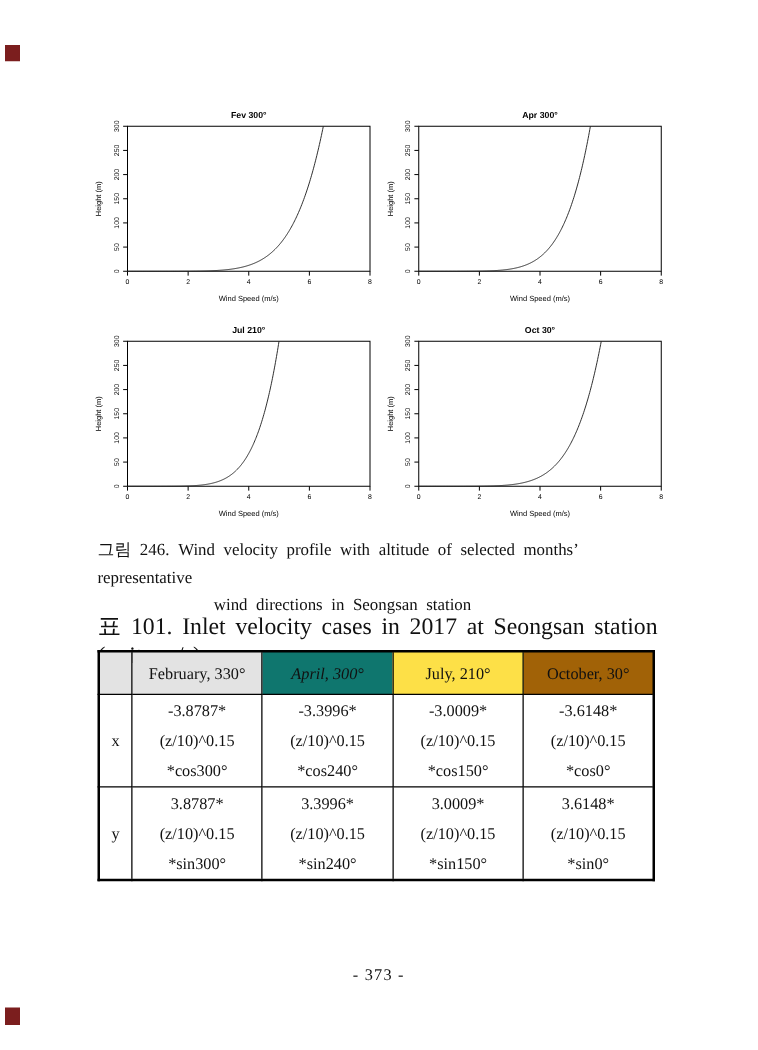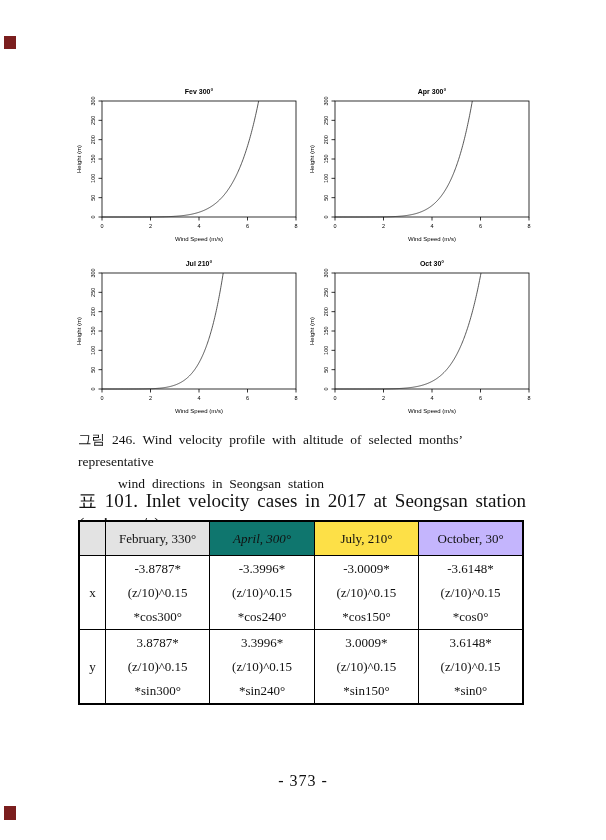--- a/index.html
+++ b/index.html
@@ -16,37 +16,37 @@
   .chart { position:absolute; width:232px; height:172px; }
   .chart.c0 { left:72px;  top:84px;  }
   .chart.c1 { left:305px; top:84px;  }
   .chart.c2 { left:72px;  top:256px; }
   .chart.c3 { left:305px; top:256px; }
   .chart svg { display:block; }
 
   .caption { position:absolute; left:78px; top:429px; width:456px;
     font-size:13.5px; line-height:22px; word-spacing:3.5px; }
   .cap-prefix { margin-right:7px; }
-  .cap-line2 { margin-left:40px; }
+  .cap-line2 { margin-left:93px; }
 
   .table-title { position:absolute; left:78px; top:488px; width:470px;
     font-size:19px; word-spacing:3px; }
 
   table.data-table { position:absolute; left:78px; top:520px; width:446px;
     border-collapse:collapse; table-layout:fixed;
     border:2.5px solid #000; font-size:13px;padding-left:35px; }
   table.data-table th, table.data-table td {
     border:1.5px solid #000; text-align:center; vertical-align:middle; padding:0; }
   table.data-table thead th { height:33px; font-weight:normal; }
   table.data-table th.rowlabel { width:25px; }
   table.data-table tbody td, table.data-table tbody th { height:73px; font-weight:normal; }
   .cell-line { line-height:24px; }
 
   .page-number { position:absolute; left:0; top:772px; width:606px;
-    text-align:center; font-size:16px; letter-spacing:1px; }
+    text-align:center; font-size:13px; letter-spacing:1px; }
 </style>
 </head>
 <body>
 
 <div class="page">
 
   <div class="edge-mark top" style="background: rgb(123, 30, 30);"></div>
   <div class="edge-mark bottom" style="background: rgb(123, 30, 30);"></div>
 
   <div id="charts">
@@ -193,21 +193,21 @@
 
   <div class="table-title">표 101. Inlet velocity cases in 2017 at Seongsan station (unit: m/s)</div>
 
   <table class="data-table" id="velocity-table">
       <thead>
         <tr>
           <th class="rowlabel" style="background: rgb(227, 227, 227);"></th>
           <th style="background: rgb(227, 227, 227);">February, 330°</th>
           <th style="background: #0f766e; font-style: italic;">April, 300°</th>
           <th style="background: #fde047;">July, 210°</th>
-          <th style="background: #c4b5fd;">October, 30°</th>
+          <th style="background: #a16207;">October, 30°</th>
         </tr>
       </thead>
       <tbody>
         <tr>
           <th class="rowlabel">x</th>
           <td>
             <div class="cell-line">-3.8787*</div>
             <div class="cell-line">(z/10)^0.15</div>
             <div class="cell-line">*cos300°</div>
           </td>

